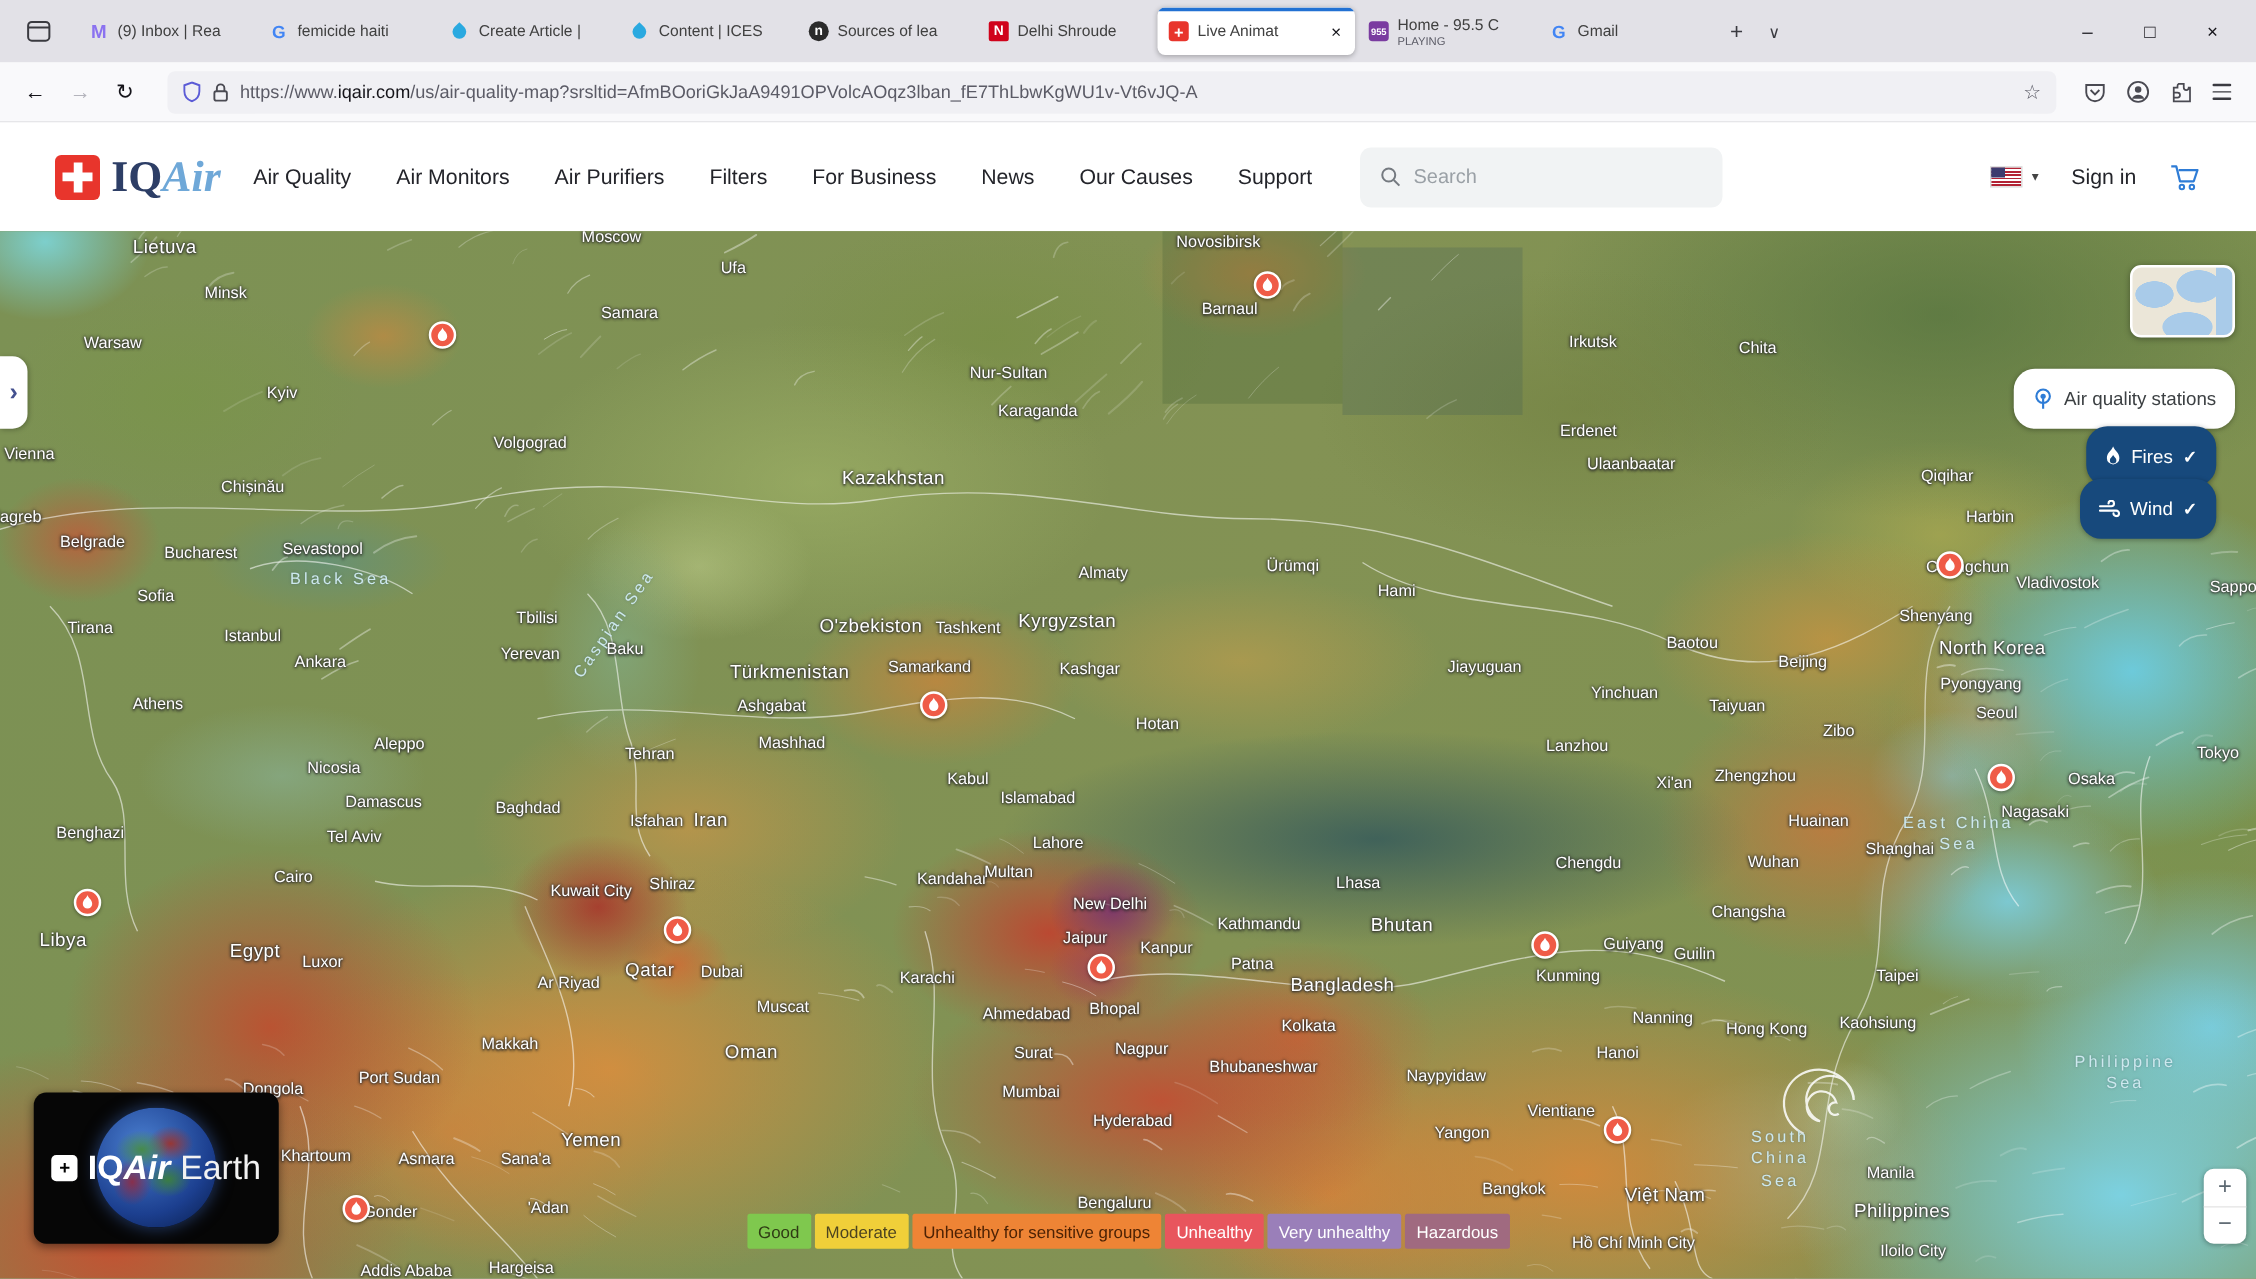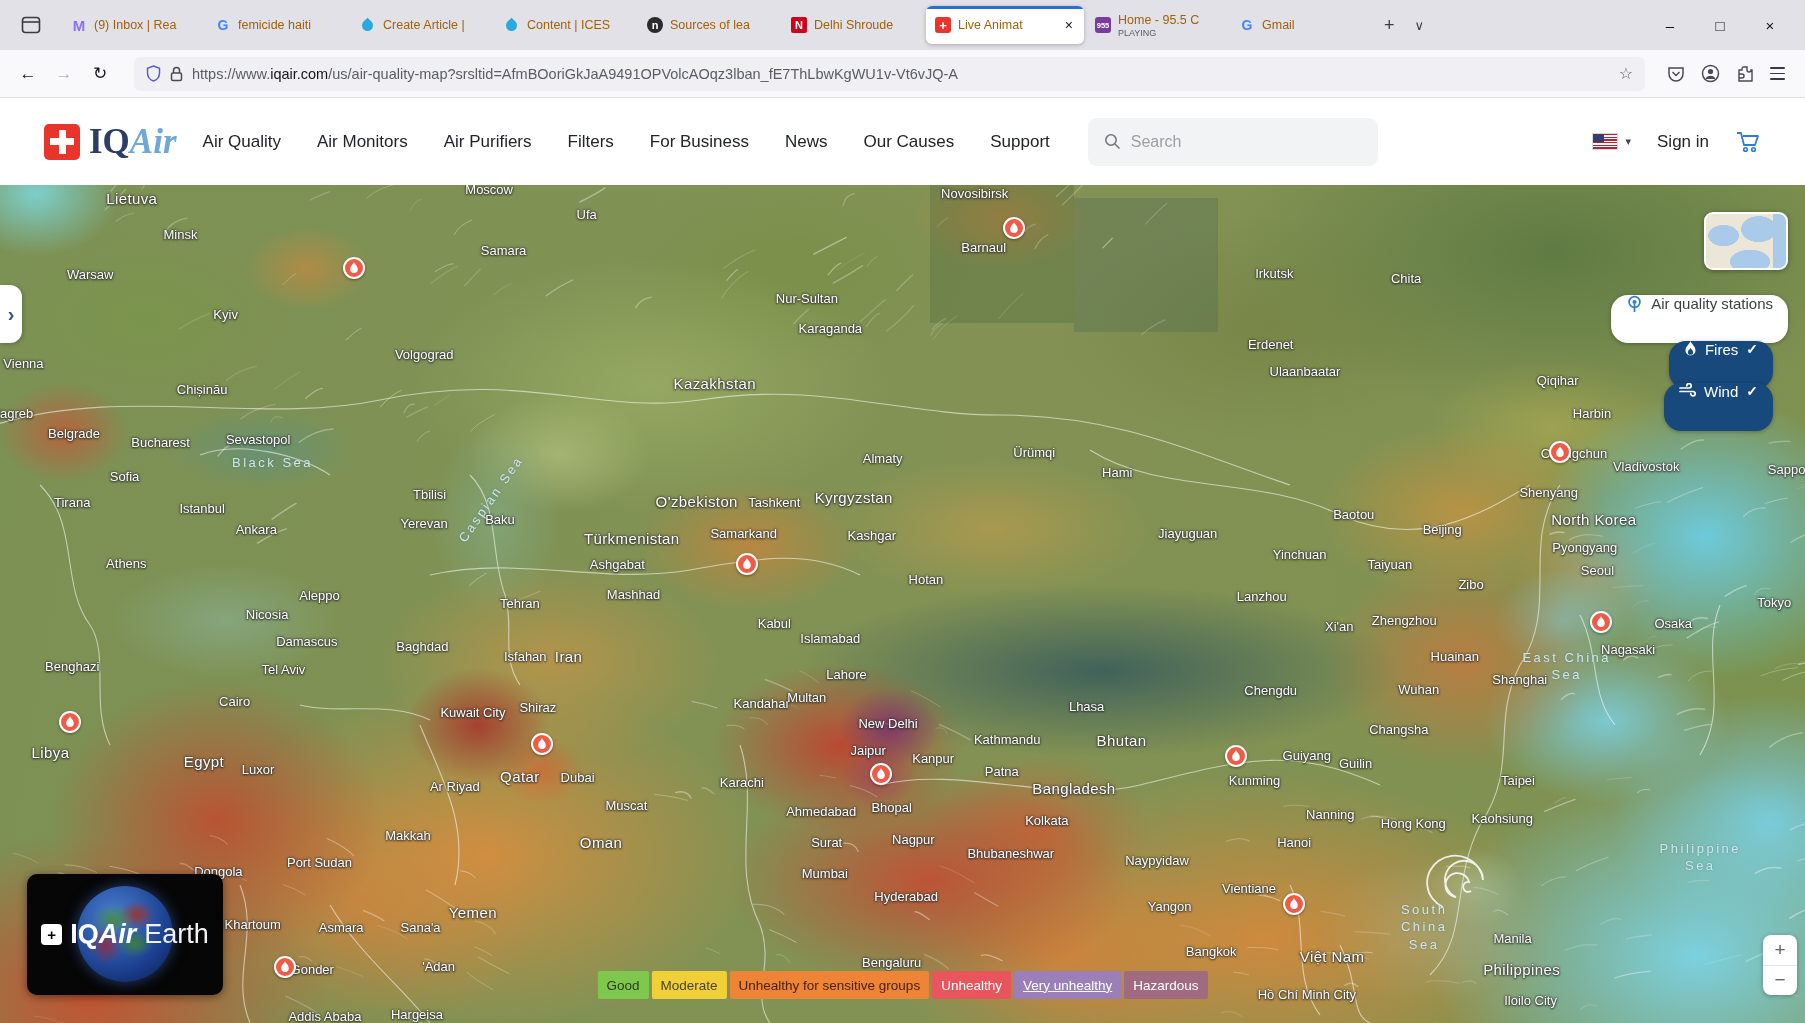--- a/index.html
+++ b/index.html
@@ -5,21 +5,21 @@
   * { box-sizing: border-box; margin: 0; padding: 0; }
   body { font-family: "Liberation Sans", sans-serif; background:#444; }
   .window { width:1805px; height:1023px; position:relative; background:#fff; overflow:hidden; }
 
   
   .tabstrip { height:50px; background:#e2e1e7; display:flex; align-items:center; padding:0 10px 0 14px; }
   .ffview { width:34px; height:34px; border-radius:6px; display:flex; align-items:center; justify-content:center; margin-right:14px; }
   .ffview svg { display:block; }
   .tabs { display:flex; align-items:center; height:50px; }
   .tab { width:142px; height:38px; display:flex; align-items:center; gap:7px; padding:0 9px; border-radius:6px; margin-right:2px; position:relative; overflow:hidden; cursor:default; }
-  .tab .ttl { font-size:12.5px; color:#a16207; white-space:nowrap; overflow:hidden; flex:1; }
+  .tab .ttl { font-size:12.5px; color:#404040; white-space:nowrap; overflow:hidden; flex:1; }
   .tab .sub { font-size:9px; color:#5b5b66; margin-top:1px; }
   .tab.active { background:#fff; box-shadow:0 1px 4px rgba(0,0,0,.25); width:158px; }
   .tab.active::before { content:""; position:absolute; top:0; left:0; right:0; height:3px; background:#2271d3; border-radius:3px 3px 0 0; }
   .tclose { font-size:14px; color:#15141a; padding:0 2px; }
   .ic { width:16px; height:16px; display:flex; align-items:center; justify-content:center; font-weight:700; flex:none; }
   .ic-mail { color:#8b72f0; font-size:15px; font-weight:800; }
   .ic-google { color:#4285f4; font-size:14px; }
   .ic-drop { width:11px; height:11px; margin:0 3px; background:#2aa9e0; border-radius:0 50% 50% 50%; transform:rotate(45deg); }
   .ic-ncircle { background:#2b2b2b; color:#fff; border-radius:50%; font-size:11px; }
   .ic-nw { background:#d0021b; color:#fff; border-radius:2px; font-size:11px; }
@@ -125,21 +125,21 @@
     box-shadow:1px 1px 4px rgba(0,0,0,.25); display:flex; align-items:center; justify-content:center; color:#44518f; font-size:20px; font-weight:700; }
 
   .minimap { position:absolute; right:17px; top:27px; width:84px; height:58px; border-radius:9px; border:2px solid #fff;
     box-shadow:0 1px 5px rgba(0,0,0,.35); background-color:#ebe6d8;
     background-image:
       linear-gradient(90deg, rgba(169,203,233,0) 84%, #a9cbe9 84%),
       radial-gradient(26px 18px at 22% 40%, #a9cbe9 58%, rgba(169,203,233,0) 60%),
       radial-gradient(30px 22px at 66% 28%, #a9cbe9 58%, rgba(169,203,233,0) 60%),
       radial-gradient(34px 20px at 55% 88%, #a9cbe9 58%, rgba(169,203,233,0) 60%); }
 
-  .pill { position:absolute; display:flex; align-items:flex-start; gap:8px; border-radius:17px; height:48px; padding:0 15px;
+  .pill { position:absolute; display:flex; align-items:center; gap:8px; border-radius:17px; height:48px; padding:0 15px;
     box-shadow:0 1px 4px rgba(0,0,0,.3); font-size:15px; }
   .pill.white { background:#fff; color:#3c4043; right:17px; top:110px; }
   .pill.navy { background:#17497c; color:#fff; font-size:15px; }
   .pill .chk { font-size:14px; font-weight:700; }
   .pill-fires { right:32px; top:156px; }
   .pill-wind  { right:32px; top:198px; }
 
   .legend { position:absolute; left:50%; bottom:24px; transform:translateX(-50%); display:flex; gap:3px; }
   .chip { height:28px; display:flex; align-items:center; padding:0 9px; font-size:13.5px; border-radius:2px; white-space:nowrap; }
 
@@ -772,21 +772,21 @@
         </svg>
       <span>Wind</span>
       <span class="chk">✓</span>
     </div>
 
     <div class="legend" id="legend">
         <span class="chip" style="background: rgb(127, 200, 78); color: rgb(47, 58, 20);">Good</span>
         <span class="chip" style="background: rgb(240, 207, 57); color: rgb(77, 68, 32);">Moderate</span>
         <span class="chip" style="background: rgb(238, 132, 53); color: rgb(77, 34, 4);">Unhealthy for sensitive groups</span>
         <span class="chip" style="background: rgb(232, 85, 93); color: rgb(255, 255, 255);">Unhealthy</span>
-        <span class="chip" style="background: rgb(154, 127, 185); color: rgb(255, 255, 255); text-decoration: underline;">Very unhealthy</span>
+        <span class="chip" style="background: rgb(154, 127, 185); color: rgb(255, 255, 255);">Very unhealthy</span>
         <span class="chip" style="background: rgb(160, 106, 128); color: rgb(255, 255, 255);">Hazardous</span>
       </div>
 
     <div class="earth">
       <div class="globe"></div>
       <div class="earth-txt">
         <span class="earth-cross">+</span>
         <span class="earth-brand"><span>IQ</span><i>Air</i></span>
         <span class="earth-suffix">Earth</span>
       </div>

